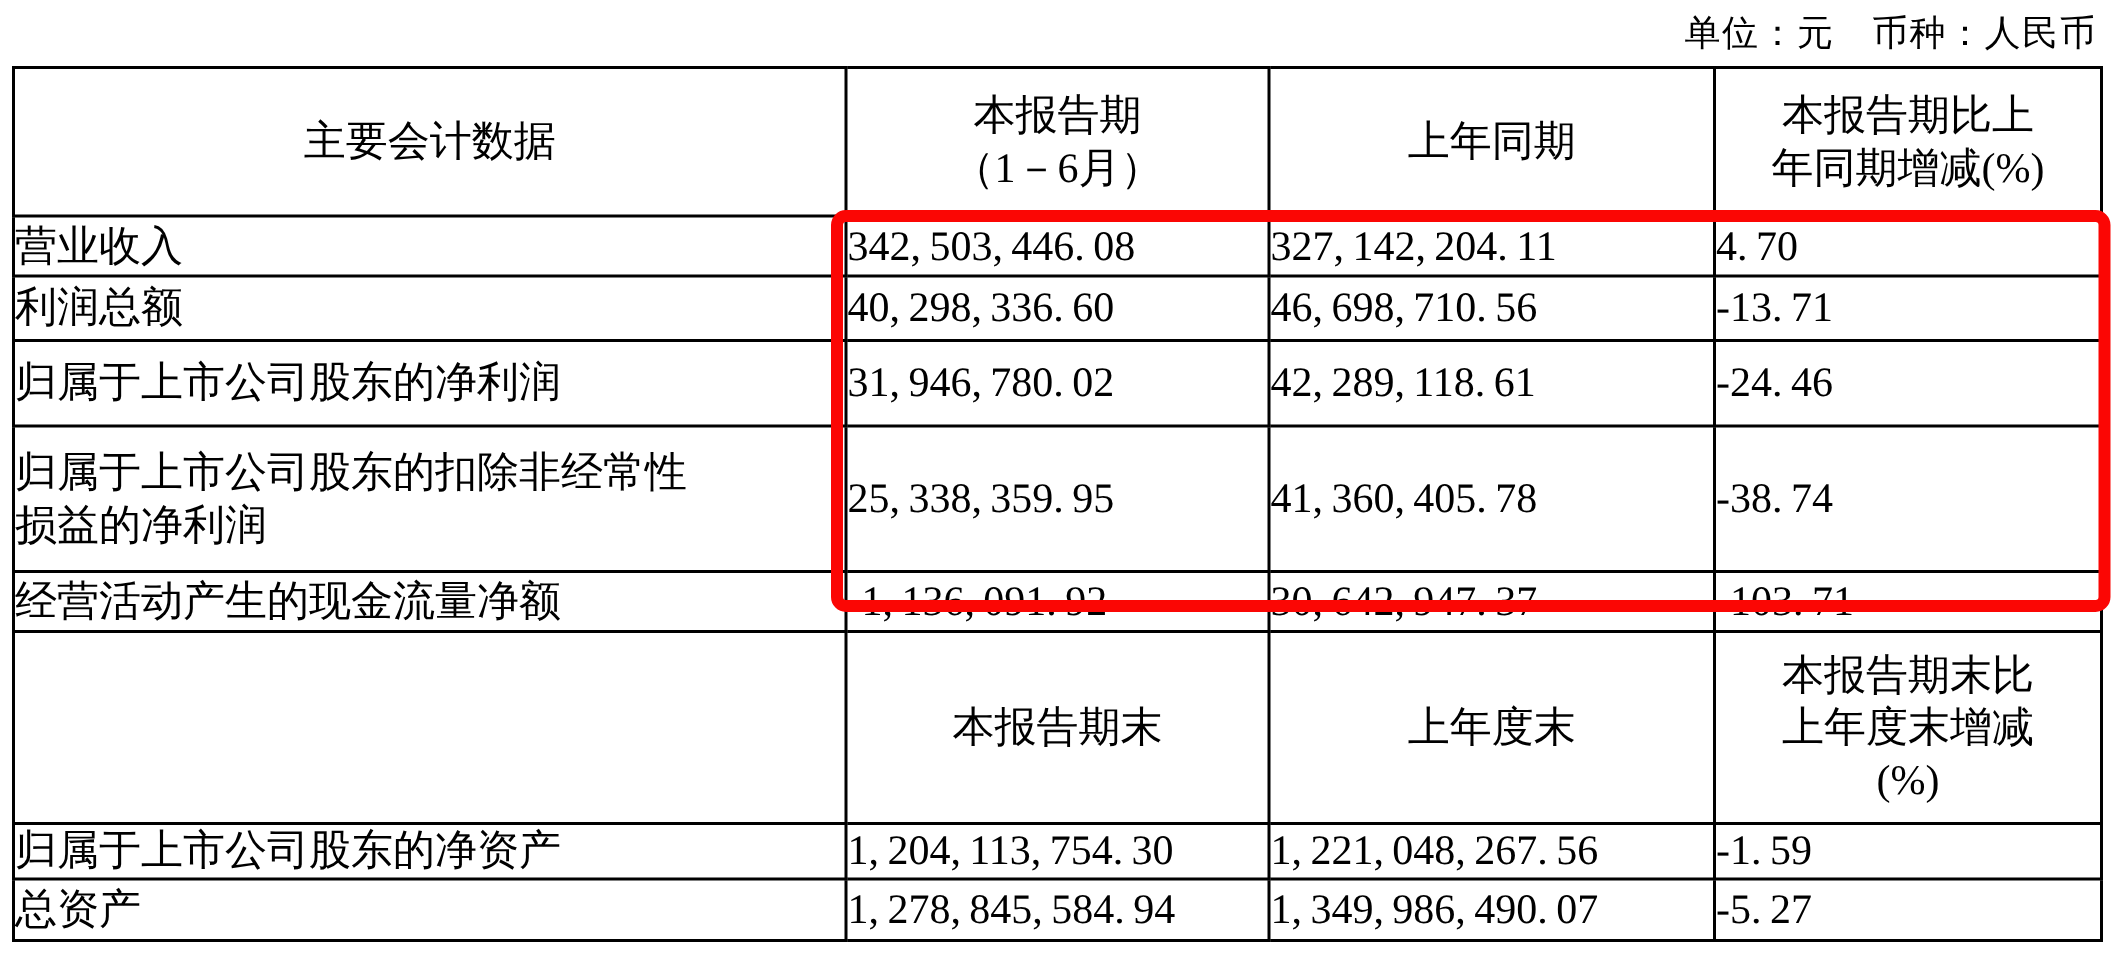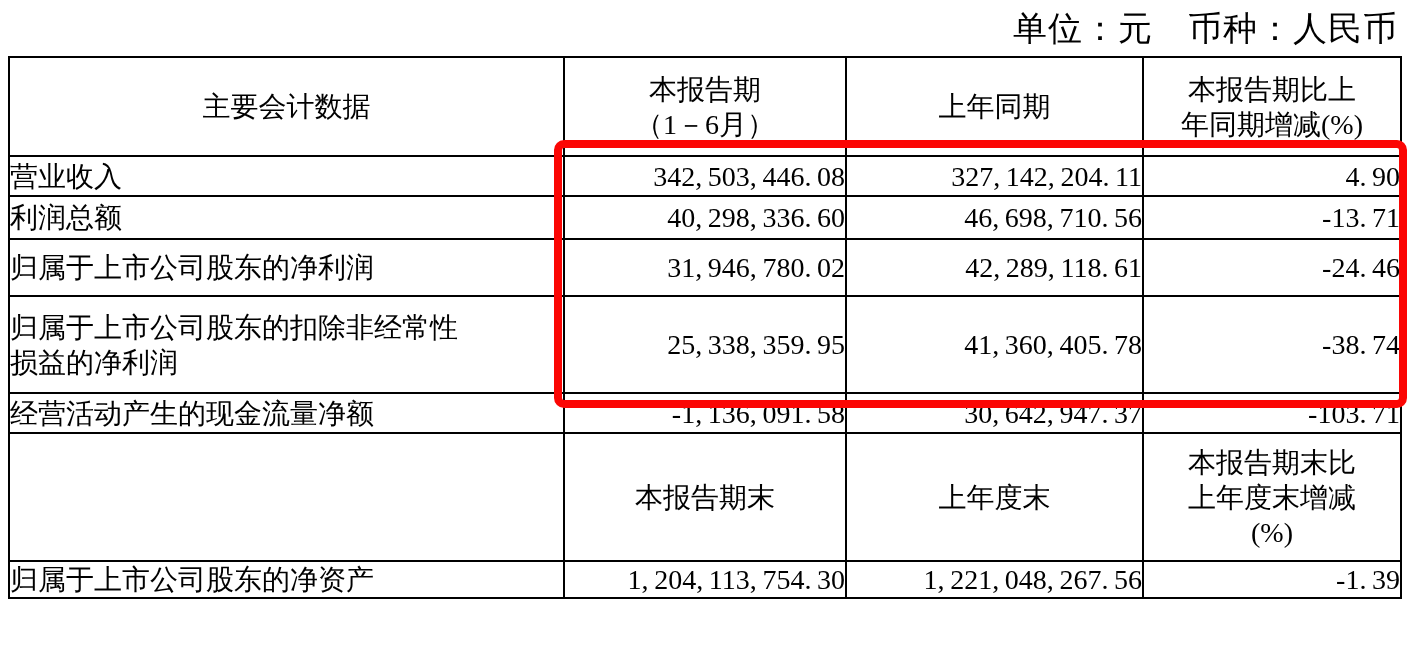--- a/index.html
+++ b/index.html
@@ -3,32 +3,32 @@
 <meta charset="utf-8">
 <style>
   html,body{margin:0;padding:0;}
   body{
     width:1412px;height:645px;position:relative;background:#ffffff;
     font-family:"Liberation Serif","DejaVu Serif",serif;color:#000;
     overflow:hidden;
   }
   .unit-line{
     position:absolute;top:6px;right:14px;
-    font-size:34px;letter-spacing:1px;white-space:pre;
+    font-size:24px;letter-spacing:1px;white-space:pre;
   }
   table.acct{
-    position:absolute;left:8px;top:56px;width:1392px;
+    position:absolute;left:8px;top:44px;width:1392px;
     border-collapse:collapse;table-layout:fixed;
   }
   table.acct td{
     border:2px solid #000;font-size:28px;line-height:35px;
     padding:0;white-space:pre-line;overflow:hidden;vertical-align:middle;
   }
   td.lbl{text-align:left;padding-left:12px;}
-  td.num{text-align:right;padding-right:12px;}
+  td.num{text-align:left;padding-right:12px;}
   td.ctr{text-align:center;}
   tr.h1{height:99px;}
   tr.r1{height:40px;margin-top:20px;}
   tr.r2{height:43px;}
   tr.r3{height:57px;}
   tr.r4{height:97px;padding-left:13px;}
   tr.r5{height:40px;margin-top:15px;}
   tr.h2{height:128px;}
   tr.r6{height:25px;}
   tr.r7{height:41px;}
@@ -56,21 +56,21 @@
       <td class="ctr">本报告期
 （1－6月）</td>
       <td class="ctr">上年同期</td>
       <td class="ctr">本报告期比上
 年同期增减(%)</td>
     </tr>
     <tr class="r1">
       <td class="lbl">营业收入</td>
       <td class="num">342, 503, 446. 08</td>
       <td class="num">327, 142, 204. 11</td>
-      <td class="num">4. 90</td>
+      <td class="num">4. 70</td>
     </tr>
     <tr class="r2">
       <td class="lbl">利润总额</td>
       <td class="num">40, 298, 336. 60</td>
       <td class="num">46, 698, 710. 56</td>
       <td class="num">-13. 71</td>
     </tr>
     <tr class="r3">
       <td class="lbl">归属于上市公司股东的净利润</td>
       <td class="num">31, 946, 780. 02</td>
@@ -79,34 +79,40 @@
     </tr>
     <tr class="r4">
       <td class="lbl">归属于上市公司股东的扣除非经常性
 损益的净利润</td>
       <td class="num">25, 338, 359. 95</td>
       <td class="num">41, 360, 405. 78</td>
       <td class="num">-38. 74</td>
     </tr>
     <tr class="r5">
       <td class="lbl">经营活动产生的现金流量净额</td>
-      <td class="num">-1, 136, 091. 58</td>
+      <td class="num">-1, 136, 091. 92</td>
       <td class="num">30, 642, 947. 37</td>
       <td class="num">-103. 71</td>
     </tr>
     <tr class="h2">
       <td class="lbl"></td>
       <td class="ctr">本报告期末</td>
       <td class="ctr">上年度末</td>
       <td class="ctr">本报告期末比
 上年度末增减
 (%)</td>
     </tr>
     <tr class="r6">
       <td class="lbl">归属于上市公司股东的净资产</td>
       <td class="num">1, 204, 113, 754. 30</td>
       <td class="num">1, 221, 048, 267. 56</td>
-      <td class="num">-1. 39</td>
+      <td class="num">-1. 59</td>
+    </tr>
+    <tr class="r7">
+      <td class="lbl">总资产</td>
+      <td class="num">1, 278, 845, 584. 94</td>
+      <td class="num">1, 349, 986, 490. 07</td>
+      <td class="num">-5. 27</td>
     </tr>
   </tbody>
 </table>
 
 <div class="highlight"></div>
 
 </body></html>

